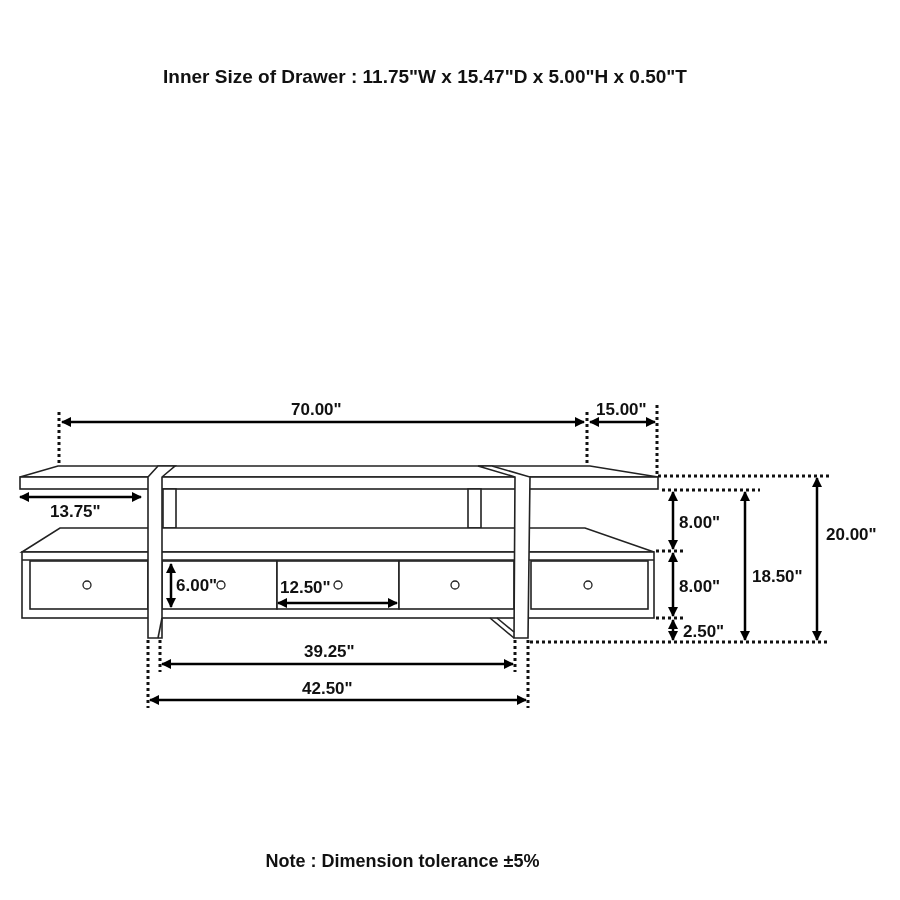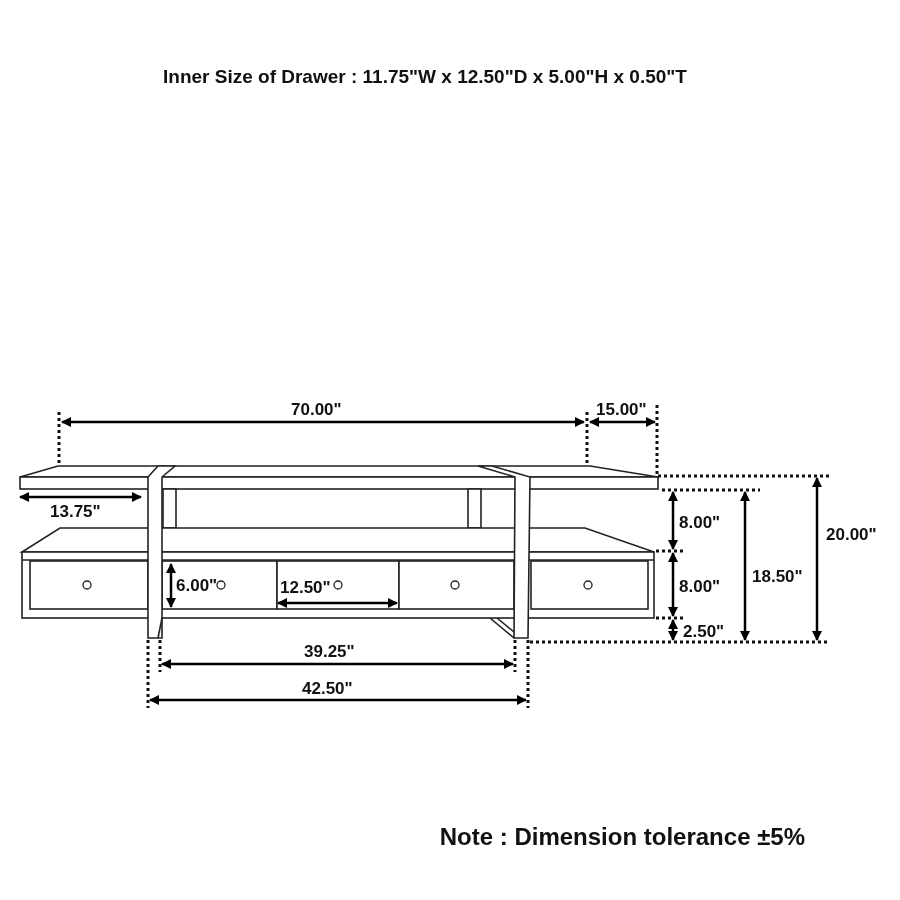--- a/index.html
+++ b/index.html
@@ -1,30 +1,30 @@
 <!DOCTYPE html>
 <html><head>
   <meta charset="utf-8">
   <style>
     html, body { margin: 0; padding: 0; background: #ffffff; }
     body { width: 900px; height: 900px; position: relative; overflow: hidden; font-family: "Liberation Sans", sans-serif; }
     .title { position: absolute; left: 0; width: 850px; top: 66px; text-align: center; font-weight: bold; font-size: 19px; color: #111; }
-    .note { position: absolute; left: 0; width: 805px; top: 823px; text-align: right; font-weight: bold; font-size: 24px; color: #111; }
+    .note { position: absolute; left: 0; width: 805px; top: 851px; text-align: center; font-weight: bold; font-size: 18px; color: #111; }
     svg { position: absolute; left: 0; top: 0; }
     .dim { font-family: "Liberation Sans", sans-serif; font-weight: bold; font-size: 17px; fill: #111; }
     .ln { stroke: #222; stroke-width: 1.6; fill: #fff; }
     .lnn { stroke: #222; stroke-width: 1.6; fill: none; }
     .dot { stroke: #111; stroke-width: 3; stroke-dasharray: 3 3; fill: none; }
     .arr { stroke: #000; stroke-width: 2.5; fill: none; }
     .knob { stroke: #222; stroke-width: 1.3; fill: #fff; }
   </style>
 </head>
 <body>
 
-<div class="title">Inner Size of Drawer : 11.75"W x 12.50"D x 5.00"H x 0.50"T</div>
+<div class="title">Inner Size of Drawer : 11.75"W x 15.47"D x 5.00"H x 0.50"T</div>
 
 <svg width="900" height="900" viewBox="0 0 900 900">
   <defs>
     <marker id="ah" markerWidth="10" markerHeight="10" refX="9" refY="5" orient="auto" markerUnits="userSpaceOnUse">
       <path d="M0,0 L10,5 L0,10 z" fill="#000"></path>
     </marker>
     <marker id="ahs" markerWidth="10" markerHeight="10" refX="1" refY="5" orient="auto" markerUnits="userSpaceOnUse">
       <path d="M10,0 L0,5 L10,10 z" fill="#000"></path>
     </marker>
   </defs>

